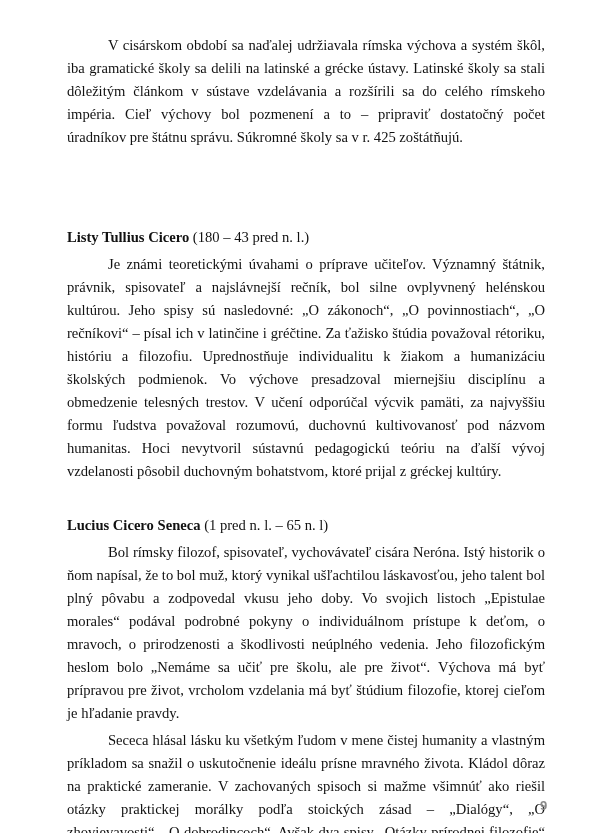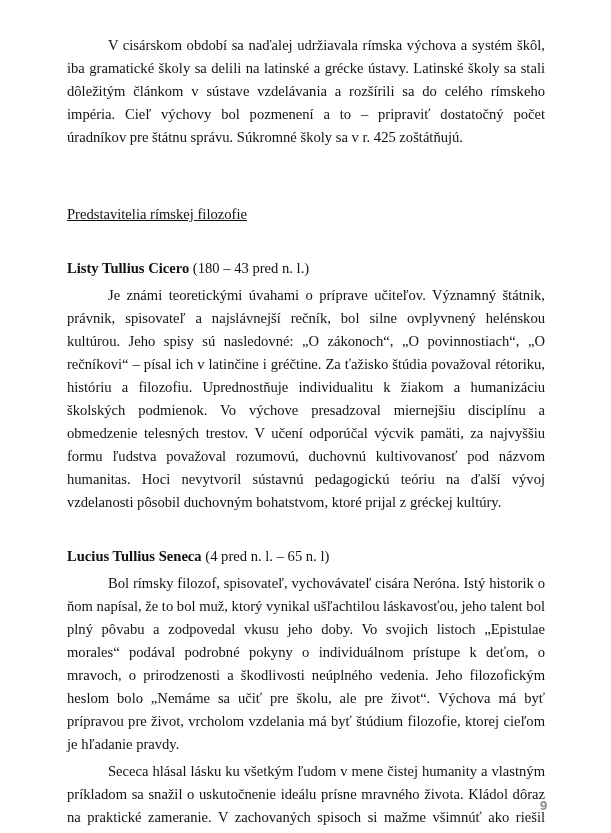--- a/index.html
+++ b/index.html
@@ -21,23 +21,22 @@
     font-family: "Liberation Sans", sans-serif; font-weight: bold;
     font-size: 13px; color: #8a8a8a;
   }
 </style>
 </head>
 <body>
 
 <div class="page">
   <p class="indent">V cisárskom období sa naďalej udržiavala rímska výchova a systém škôl, iba gramatické školy sa delili na latinské a grécke ústavy. Latinské školy sa stali dôležitým článkom v sústave vzdelávania a rozšírili sa do celého rímskeho impéria. Cieľ výchovy bol pozmenení a to – pripraviť dostatočný počet úradníkov pre štátnu správu. Súkromné školy sa v r. 425 zoštátňujú.</p>
   <div class="gap1"></div>
-  <p class="heading">Predstavitelia rímskej filozofie</p>
   <div class="gap2"></div>
   <p class="person"><b>Listy Tullius Cicero</b><span> (180 – 43 pred n. l.)</span></p>
   <p class="indent">Je známi teoretickými úvahami o príprave učiteľov. Významný štátnik, právnik, spisovateľ a najslávnejší rečník, bol silne ovplyvnený helénskou kultúrou. Jeho spisy sú nasledovné: „O zákonoch“, „O povinnostiach“, „O rečníkovi“ – písal ich v latinčine i gréčtine. Za ťažisko štúdia považoval rétoriku, históriu a filozofiu. Uprednostňuje individualitu k žiakom a humanizáciu školských podmienok. Vo výchove presadzoval miernejšiu disciplínu a obmedzenie telesných trestov. V učení odporúčal výcvik pamäti, za najvyššiu formu ľudstva považoval rozumovú, duchovnú kultivovanosť pod názvom humanitas. Hoci nevytvoril sústavnú pedagogickú teóriu na ďalší vývoj vzdelanosti pôsobil duchovným bohatstvom, ktoré prijal z gréckej kultúry.</p>
   <div class="gap2"></div>
-  <p class="person"><b>Lucius Tullius Seneca</b><span> (4 pred n. l. – 65 n. l)</span></p>
+  <p class="person"><b>Lucius Cicero Seneca</b><span> (1 pred n. l. – 65 n. l)</span></p>
   <p class="indent">Bol rímsky filozof, spisovateľ, vychovávateľ cisára Neróna. Istý historik o ňom napísal, že to bol muž, ktorý vynikal ušľachtilou láskavosťou, jeho talent bol plný pôvabu a zodpovedal vkusu jeho doby. Vo svojich listoch „Epistulae morales“ podával podrobné pokyny o individuálnom prístupe k deťom, o mravoch, o prirodzenosti a škodlivosti neúplného vedenia. Jeho filozofickým heslom bolo „Nemáme sa učiť pre školu, ale pre život“. Výchova má byť prípravou pre život, vrcholom vzdelania má byť štúdium filozofie, ktorej cieľom je hľadanie pravdy.</p>
   <p class="indent">Sececa hlásal lásku ku všetkým ľudom v mene čistej humanity a vlastným príkladom sa snažil o uskutočnenie ideálu prísne mravného života. Kládol dôraz na praktické zameranie. V zachovaných spisoch si mažme všimnúť ako riešil otázky praktickej morálky podľa stoických zásad – „Dialógy“, „O zhovievavosti“, „O dobrodincoch“. Avšak dva spisy „Otázky prírodnej filozofie“ a „Listy Luciliovi“ podávajú najucelenejší výklad. V posledne uvedenej zbierke píše o mravných otázkach.</p>
 </div>
 
 <div class="page-number">9</div>
 
 </body></html>

